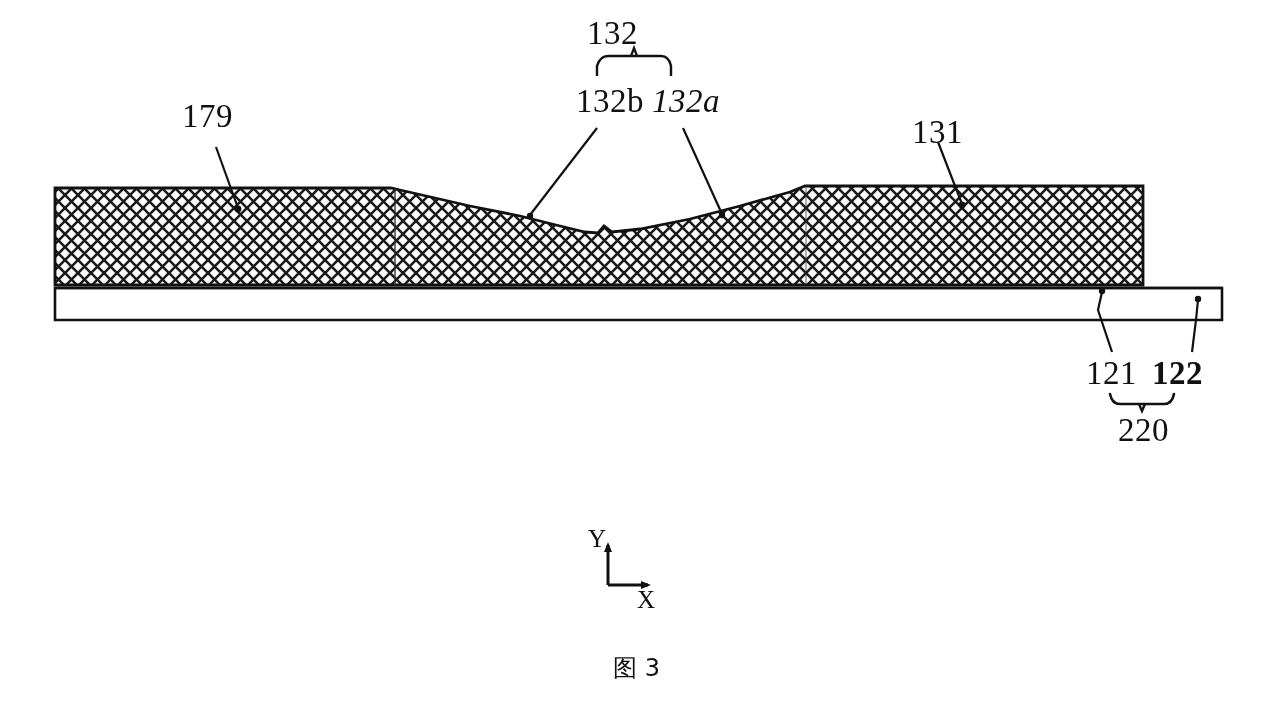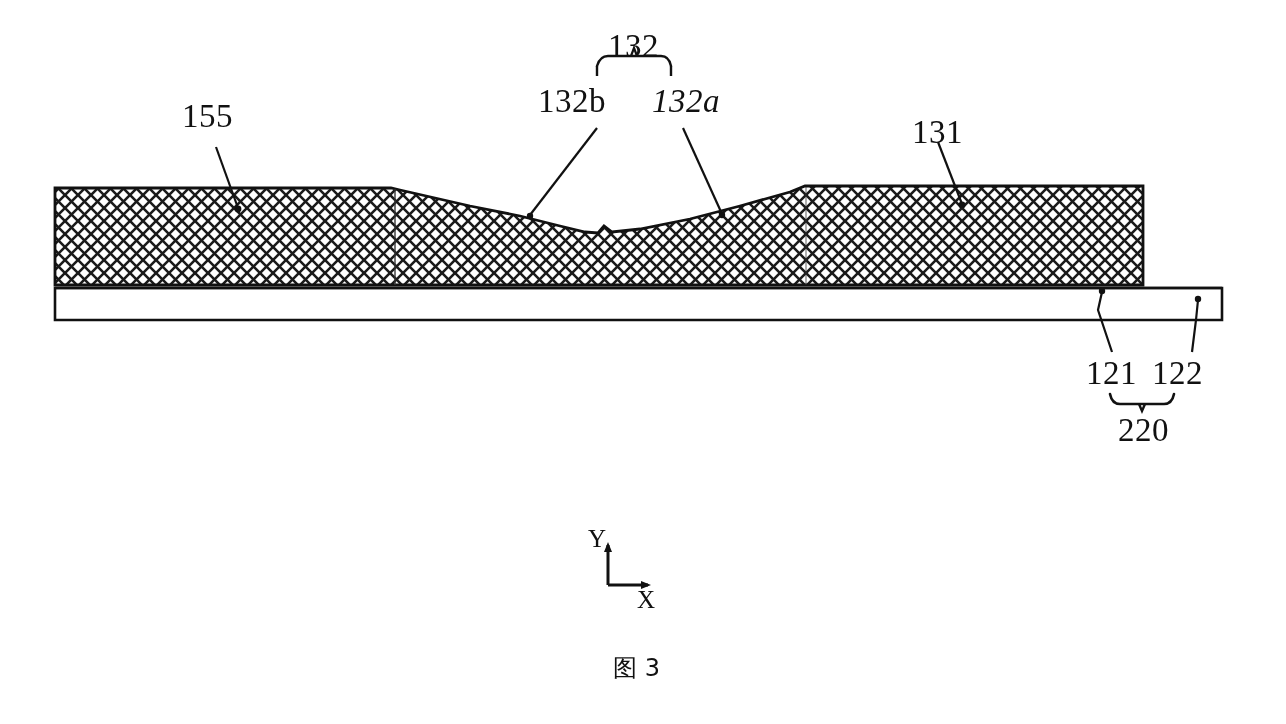--- a/index.html
+++ b/index.html
@@ -137,33 +137,33 @@
     </g>
 
     <g>
       <line x1="608" y1="585" x2="608" y2="545" stroke="#111111" stroke-width="3"></line>
       <path d="M 604,552 L 608,542 L 612,552 Z" fill="#111111"></path>
       <line x1="608" y1="585" x2="648" y2="585" stroke="#111111" stroke-width="3"></line>
       <path d="M 641,581 L 651,585 L 641,589 Z" fill="#111111"></path>
     </g>
   </svg>
 
-  <div class="ref-label" style="left:182px; top:98px;">155</div>
+  <div class="ref-label" style="left:182px; top:98px;">179</div>
 
-  <div class="ref-label" style="left:608px; top:15px;margin-top:13px;">132</div>
+  <div class="ref-label" style="left:587px; top:15px;">132</div>
 
-  <div class="ref-label" style="left:538px; top:83px;text-align:right;">132b</div>
+  <div class="ref-label" style="left:576px; top:83px;text-align:right;">132b</div>
 
   <div class="ref-label" style="left:652px; top:83px;font-style:italic;">132a</div>
 
   <div class="ref-label" style="left:912px; top:114px;">131</div>
 
   <div class="ref-label" style="left:1086px; top:355px;">121</div>
 
-  <div class="ref-label" style="left:1152px; top:355px;">122</div>
+  <div class="ref-label" style="left:1152px; top:355px;font-weight:bold;">122</div>
 
   <div class="ref-label" style="left:1118px; top:412px;">220</div>
 
   <div class="axis-label" style="left:588px; top:525px;">Y</div>
 
   <div class="axis-label" style="left:637px; top:586px;">X</div>
 
   <div class="fig-caption" style="left:613px; top:652px;">图 3</div>
 
 </div>

